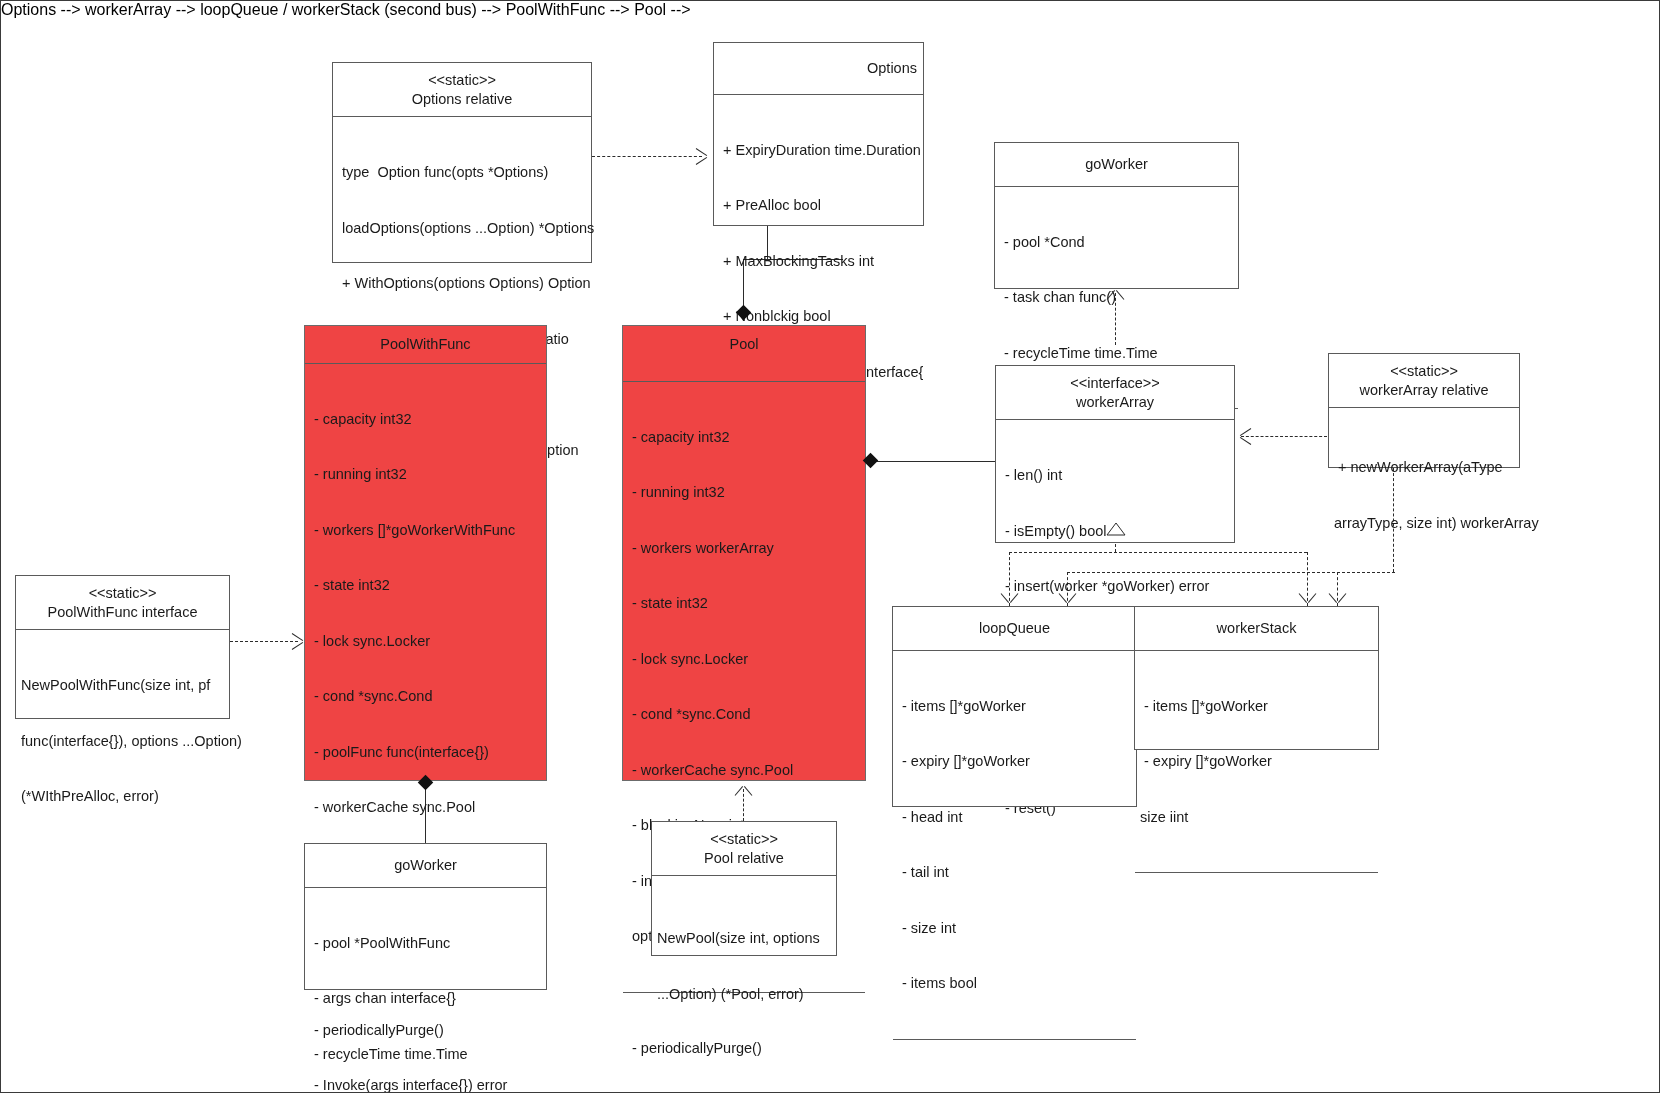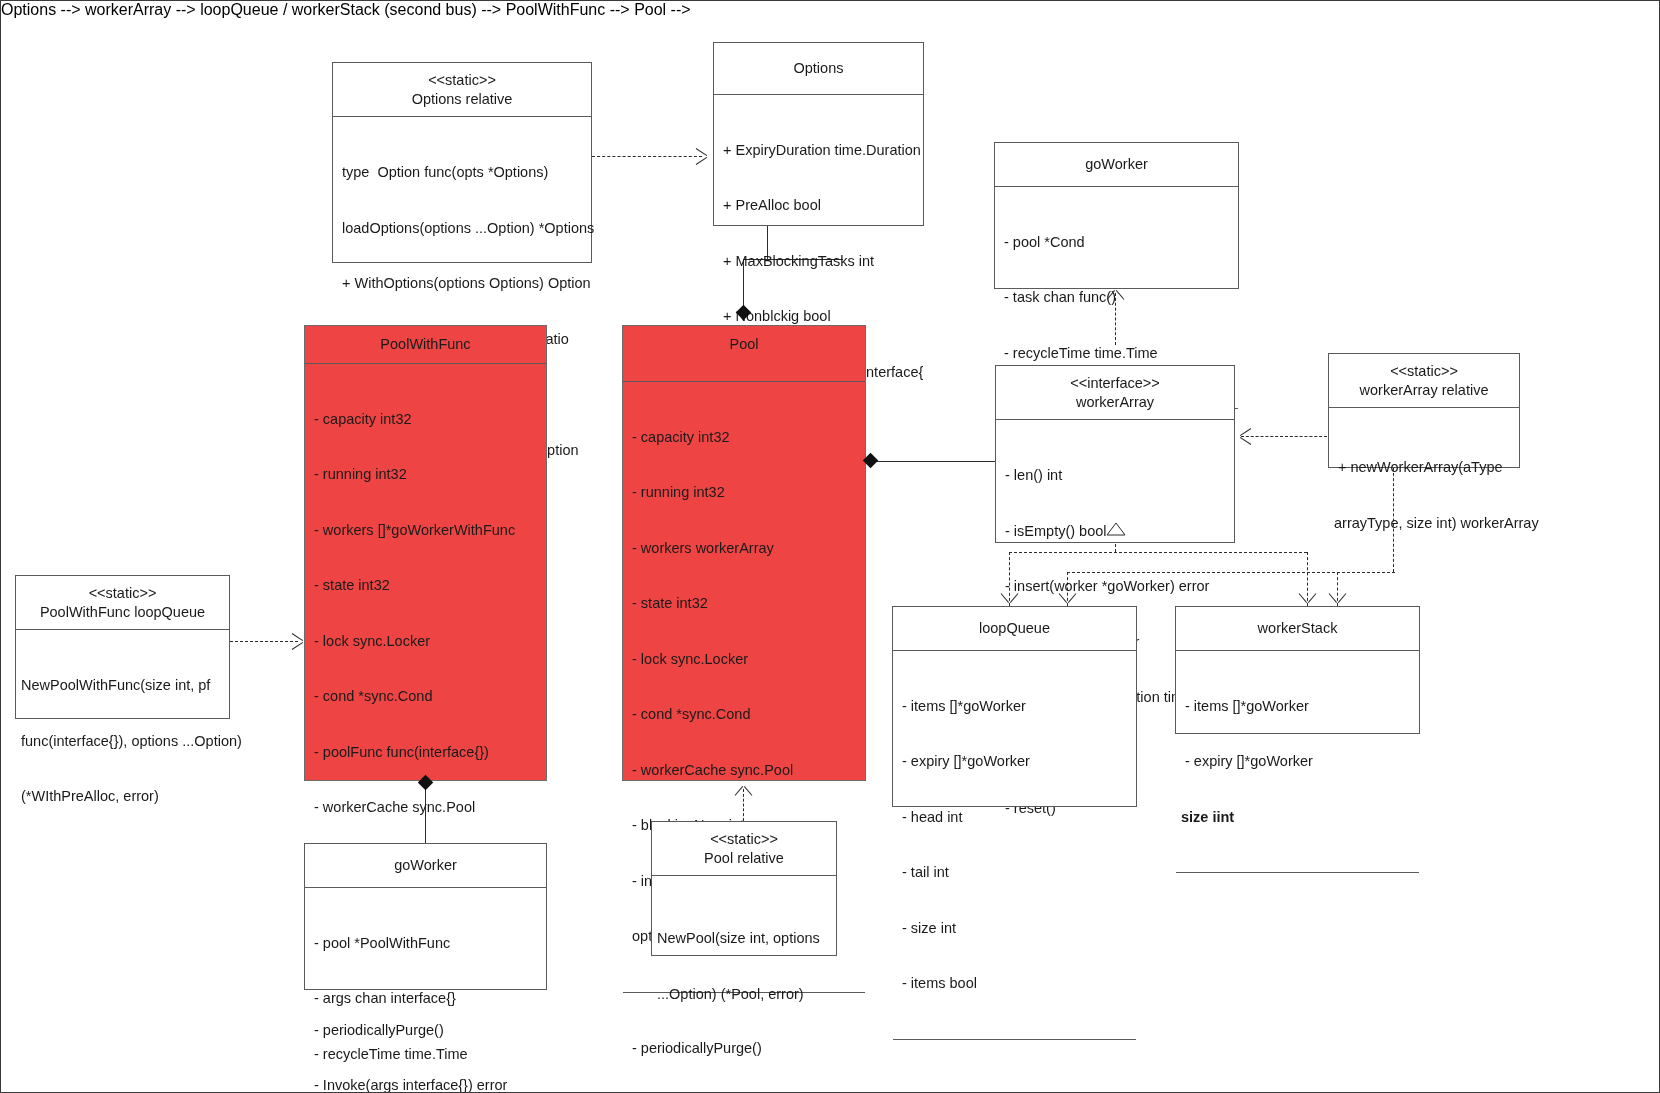--- a/index.html
+++ b/index.html
@@ -196,21 +196,21 @@
       <div class="uml-row">+ WithOptions(options Options) Option</div>
       <div class="uml-row">+ WithExpiryDuration(expiryDuratio</div>
       <div class="uml-row">time.Duration) Option</div>
       <div class="uml-row">+ WIthPreAlloc(preAlloc bool) Option</div>
       <div class="uml-row">...</div>
     </div>
   </div>
 
   
   <div class="uml-class" style="left:712px; top:41px; width:211px; height:184px;">
-    <div class="uml-header" style="padding-top:16px; padding-bottom:16px;">
+    <div class="uml-header" style="padding-top:16px; padding-bottom:16px;text-align:right;">
       <span>Options</span>
     </div>
     <div class="uml-compartment" style="overflow:hidden;">
       <div class="uml-row">+ ExpiryDuration time.Duration</div>
       <div class="uml-row">+ PreAlloc bool</div>
       <div class="uml-row">+ MaxBlockingTasks int</div>
       <div class="uml-row">+ Nonblckig bool</div>
       <div class="uml-row">+ PanicHandler: func(interface{})</div>
       <div class="uml-row">+ Logger: Logger</div>
     </div>
@@ -334,37 +334,37 @@
       <div class="uml-row">- expiry []*goWorker</div>
       <div class="uml-row">- head int</div>
       <div class="uml-row">- tail int</div>
       <div class="uml-row">- size int</div>
       <div class="uml-row">- items bool</div>
     </div>
     <div class="uml-compartment empty"></div>
   </div>
 
   
-  <div class="uml-class" style="left:1174px; top:605px; width:245px; height:128px;">
+  <div class="uml-class" style="left:1133px; top:605px; width:245px; height:144px;">
     <div class="uml-header" style="padding-top:12px; padding-bottom:12px;">
       <span>workerStack</span>
     </div>
     <div class="uml-compartment">
       <div class="uml-row">- items []*goWorker</div>
       <div class="uml-row">- expiry []*goWorker</div>
-      <div class="uml-row" style="margin-left:-4px;font-weight:bold;">size iint</div>
+      <div class="uml-row" style="margin-left:-4px;">size iint</div>
     </div>
     <div class="uml-compartment empty" style="min-height:30px;"></div>
   </div>
 
   
   <div class="uml-class" style="left:14px; top:574px; width:215px; height:144px;">
     <div class="uml-header">
       <span class="uml-stereotype">&lt;&lt;static&gt;&gt;</span>
-      <span>PoolWithFunc loopQueue</span>
+      <span>PoolWithFunc interface</span>
     </div>
     <div class="uml-compartment" style="padding-left:5px;">
       <div class="uml-row">NewPoolWithFunc(size int, pf</div>
       <div class="uml-row">func(interface{}), options ...Option)</div>
       <div class="uml-row">(*WIthPreAlloc, error)</div>
     </div>
   </div>
 
   
   <div class="uml-class" style="left:303px; top:842px; width:243px; height:147px;">

